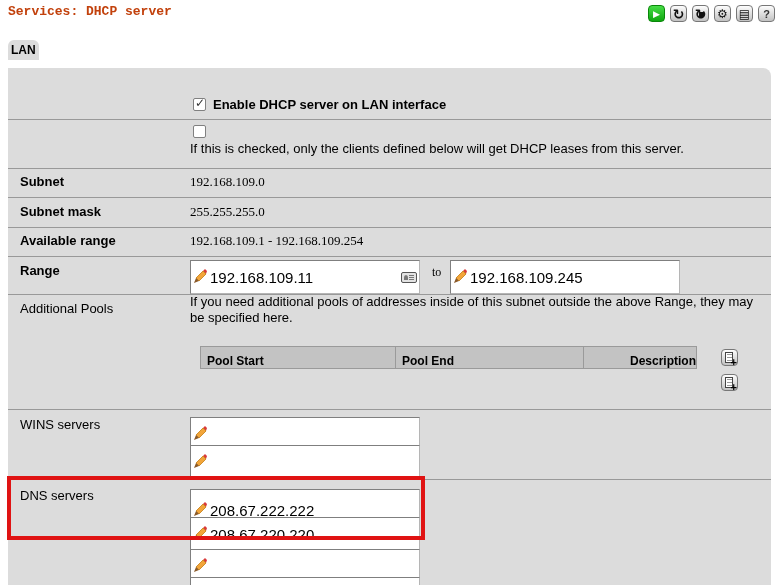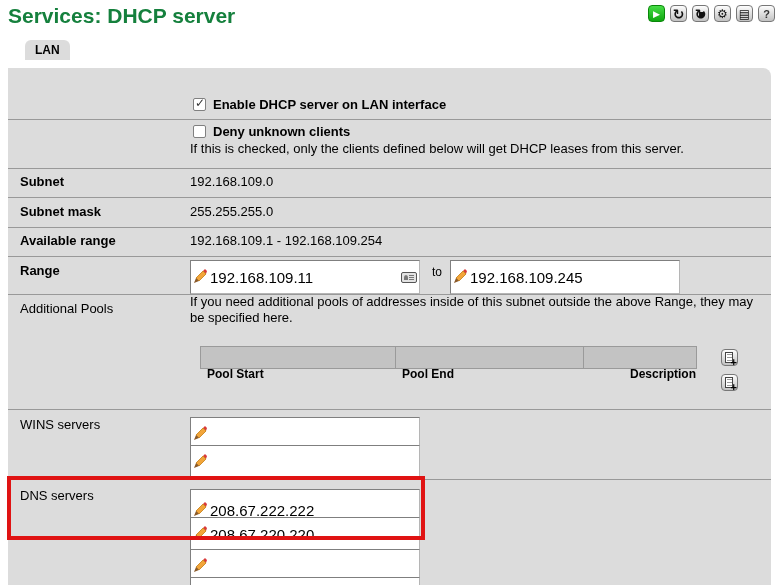--- a/index.html
+++ b/index.html
@@ -1,42 +1,42 @@
 <!DOCTYPE html>
 <html><head>
 <meta charset="utf-8">
 <style>
   * { margin:0; padding:0; box-sizing:border-box; }
   html,body { background:#fff; }
   body { font-family:"Liberation Sans","DejaVu Sans",sans-serif; color:#000; }
   .page { position:relative; width:781px; height:585px; background:#fff; overflow:hidden; }
 
   
-  .title { position:absolute; left:8px; top:4px; font-size:21px; font-weight:bold; color:#15803d; }
+  .title { position:absolute; left:8px; top:4px; font-size:13px; font-weight:bold; color:#c2410c;font-family:Liberation Mono, monospace; }
   .toolbar { position:absolute; top:5px; right:6px; display:flex; gap:5px; }
   .icon-btn { width:17px; height:17px; border:1px solid #777; border-radius:4px;
     background:linear-gradient(#fdfdfd,#c2c2c2); display:flex; align-items:center; justify-content:center;
     font-size:12px; color:#111; position:relative; cursor:pointer; }
   .icon-btn.green { background:linear-gradient(#47dd47,#0fa60f); border-color:#0a870a; color:#fff; font-size:9px; }
   .icon-btn .overlay-sq { position:absolute; left:6px; top:6px; width:5px; height:5px; background:#111; }
   .icon-btn .arrow { font-size:14px; line-height:14px; font-weight:bold; }
   .icon-btn .q { font-weight:bold; font-size:11px; color:#333; }
 
   
-  .tab { position:absolute; left:25px; top:40px; height:20px; padding:0 10px; background:#dcdcdc;
+  .tab { position:absolute; left:8px; top:40px; height:20px; padding:0 3px; background:#dcdcdc;
     border-radius:6px 6px 0 0; font-size:12px; font-weight:bold; display:flex; align-items:center; cursor:pointer; }
 
   
   .content { position:absolute; left:8px; top:60px; width:763px; height:525px; background:#dcdcdc;
     border-radius:0 8px 0 0; overflow:hidden;margin-top:8px; }
   .sep { position:absolute; left:0; right:0; height:1px; background:#999; }
 
   .lbl { position:absolute; left:12px; font-size:13px; }
   .lbl.b { font-weight:bold; }
-  .val { position:absolute; left:182px; font-size:13px; }
+  .val { position:absolute; left:182px; font-size:13px;font-family:Liberation Serif, serif; }
   .caption { position:absolute; left:182px; font-size:13px; line-height:16px; }
 
   
   .cb { position:absolute; width:13px; height:13px; background:#fff; border:1px solid #808080; border-radius:2px; cursor:pointer; }
   .cb.checked::after { content:"✓"; position:absolute; left:1px; top:-3px; font-size:12px; font-weight:bold; color:#333; }
   .cb-label { position:absolute; font-size:13px; font-weight:bold; }
 
   
   .tin { position:absolute; background:#fff; border:1px solid;
     border-color:#7f7f7f #b5b5b5 #b5b5b5 #7f7f7f; display:flex; align-items:center; padding:16px 2px; }
@@ -46,21 +46,21 @@
 
   
   .abook { flex:0 0 16px; width:16px; height:11px; background:#e3e3e3; border:1px solid #555;
     border-radius:2px; position:relative; margin-left:2px; cursor:pointer; }
   .abook::before { content:""; position:absolute; left:2px; top:2px; width:4px; height:5px; background:#777; border-radius:50% 50% 0 0; }
   .abook::after { content:""; position:absolute; right:2px; top:2px; width:5px; height:1px;
     box-shadow:0 2px 0 #777, 0 4px 0 #777; background:#777; }
 
   
   .pool-table { position:absolute; left:192px; top:278px; display:flex; border:1px solid #9a9a9a; height:23px; }
-  .pool-th { background:#c3c3c3; font-size:12px; font-weight:bold; padding:20px 0 0 6px; border-right:1px solid #9a9a9a; height:21px; }
+  .pool-th { background:#c3c3c3; font-size:12px; font-weight:bold; padding:7px 0 0 6px; border-right:1px solid #9a9a9a; height:21px; }
   .pool-th:last-child { border-right:none;text-align:right; }
 
   .add-btn { position:absolute; left:713px; width:17px; height:17px; border:1px solid #777; border-radius:4px;
     background:linear-gradient(#fdfdfd,#c2c2c2); cursor:pointer; }
   .add-btn .doc { position:absolute; left:3px; top:2px; width:8px; height:11px; background:#fff; border:1px solid #444;
     background-image:repeating-linear-gradient(#fff 0 2px,#9a9a9a 2px 3px); background-size:6px 3px; background-position:1px 2px; background-repeat:repeat-y; }
   .add-btn .plus { position:absolute; right:0; bottom:-3px; font-size:11px; font-weight:bold; color:#000; line-height:11px; }
 
   
   .red-box { position:absolute; left:7px; top:476px; width:418px; height:64px;
@@ -100,21 +100,20 @@
     <div class="sep" style="top:159px"></div>
     <div class="sep" style="top:188px"></div>
     <div class="sep" style="top:226px"></div>
     <div class="sep" style="top:341px"></div>
     <div class="sep" style="top:411px"></div>
 
     <div class="cb checked" style="left:185px; top:30px"></div>
     <div class="cb-label" style="left:205px; top:29px">Enable DHCP server on LAN interface</div>
 
     <div class="cb" style="left:185px; top:57px"></div>
-    <div class="cb-label" style="left:205px; top:56px">Deny unknown clients</div>
     <div class="caption" style="top:73px">If this is checked, only the clients defined below will get DHCP leases from this server.</div>
 
     <div class="lbl b" style="top:106px">Subnet</div>
     <div class="val" style="top:106px">192.168.109.0</div>
 
     <div class="lbl b" style="top:136px">Subnet mask</div>
     <div class="val" style="top:136px">255.255.255.0</div>
 
     <div class="lbl b" style="top:165px">Available range</div>
     <div class="val" style="top:165px">192.168.109.1 - 192.168.109.254</div>

